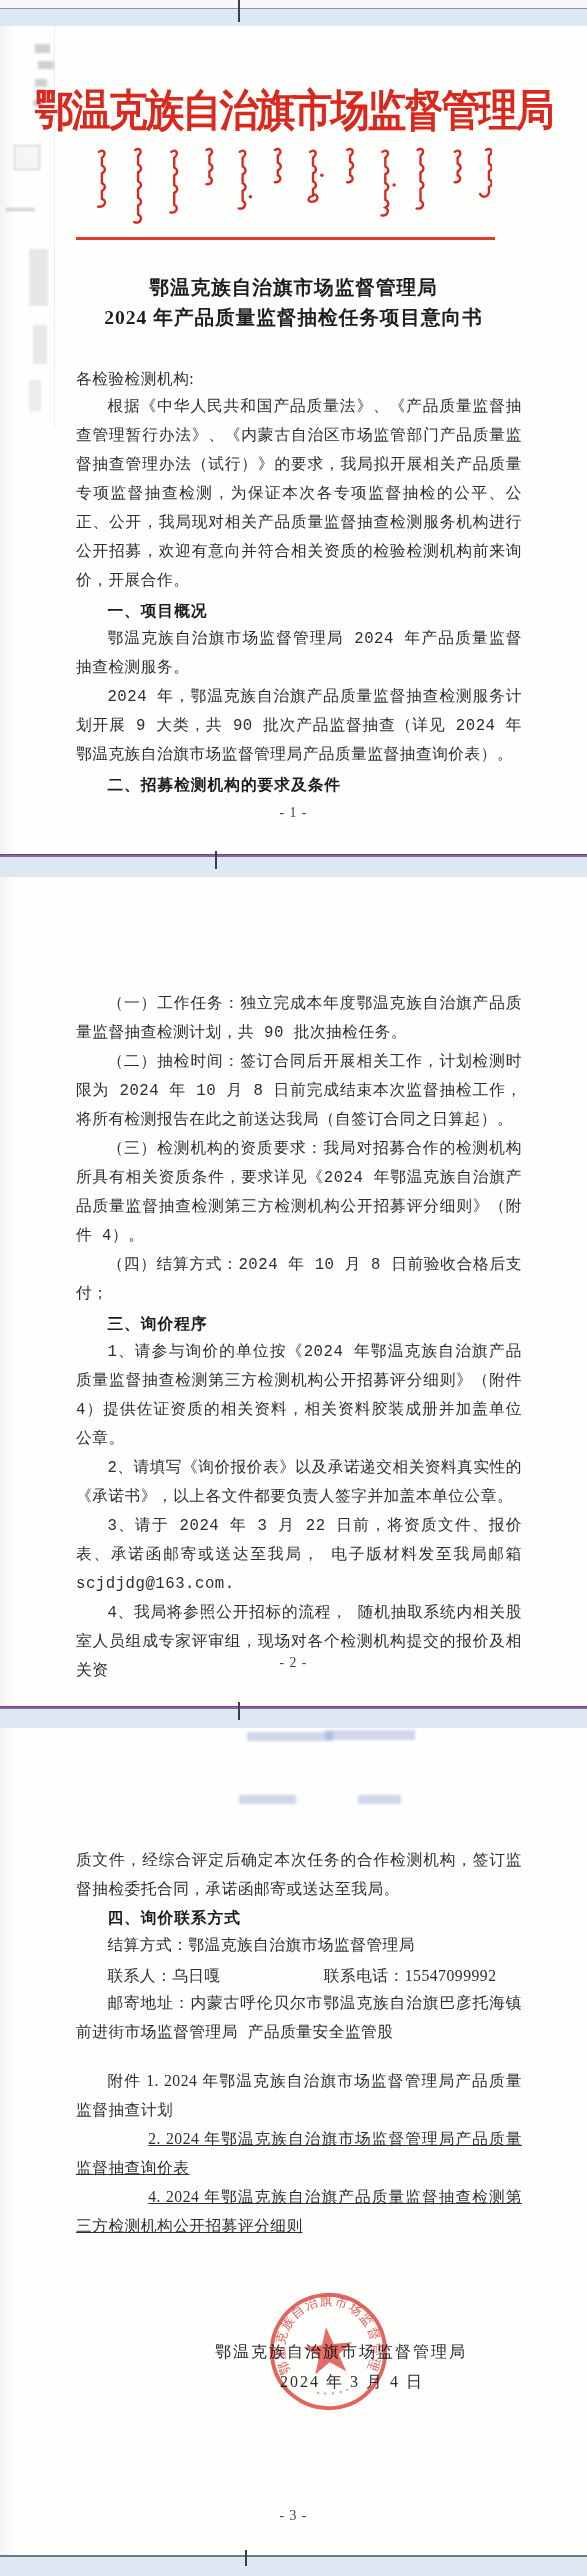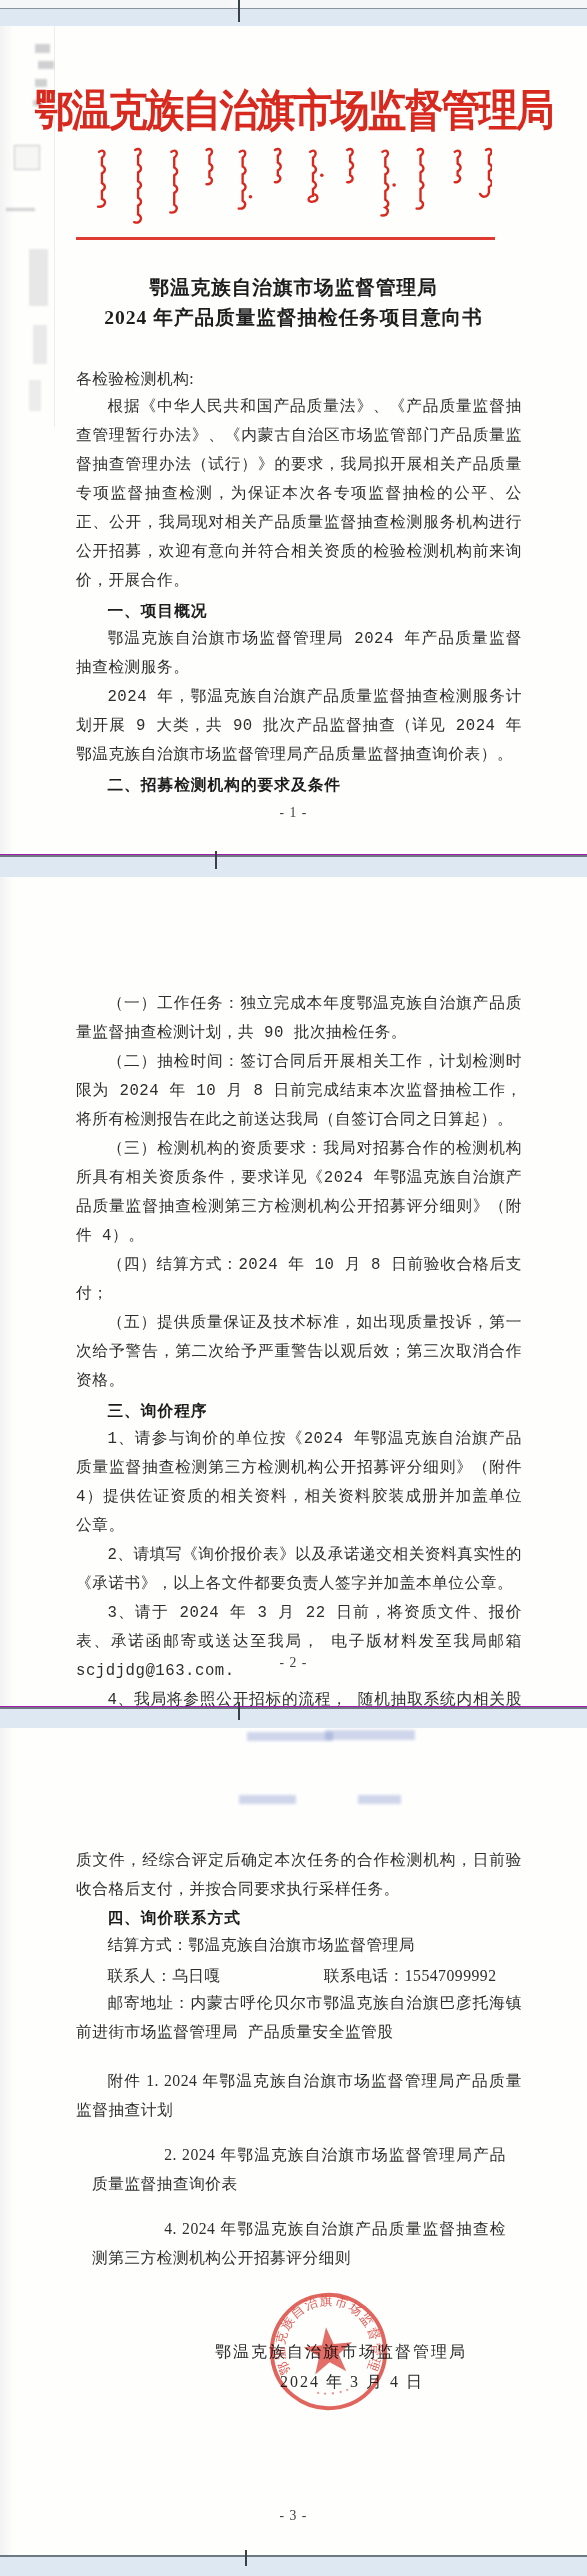--- a/index.html
+++ b/index.html
@@ -31,21 +31,21 @@
   .b1{top:338px;} .b2{top:113px;} .b3{top:117px;}
   .para{margin:0;text-indent:2em;font-family:Liberation Mono, monospace;}
   .nodent{margin:0;text-indent:0;}
   .hsans{margin:0;text-indent:2em;font-family:"Liberation Sans","DejaVu Sans",sans-serif;
          font-weight:bold;color:#1c1c1c;letter-spacing:1px;}
   .contact-row{display:flex;}
   .contact-row .cl{padding-left:2em;}
   .contact-row .cr{margin-left:auto;padding-right:25.5px;}
   .attach{margin-top:17.6px;}
   .attach .a-first{margin:0;text-indent:2em;}
-  .attach .a-rest{margin:16px;text-indent:4.6em;}
+  .attach .a-rest{margin:0;text-indent:4.6em;text-decoration:underline;}
   .footer{position:absolute;left:0;width:100%;text-align:center;font-size:13.7px;
           color:#3d3d3d;letter-spacing:1px;}
   .f1{top:779px;} .f2{top:778px;} .f3{top:780px;}
   
   .sig{position:absolute;top:609px;left:76px;right:65px;line-height:30px;
        font-size:16px;color:#2b2b2b;letter-spacing:2px;}
   .sig .s1{text-align:right;padding-right:55px;}
   .sig .s2{text-align:right;padding-right:98px;}
   
   .seal{position:absolute;left:265px;top:2288px;width:127px;height:127px;
@@ -123,21 +123,20 @@
   <div class="sep sep-mid" style="top:855px;height:22.5px;">
     <div class="tick" style="left:215px;top:-5.9px;height:17.6px;"></div>
   </div>
 
   <div class="page p2">
     <div class="body b2">
       <p class="para">（一）工作任务：独立完成本年度鄂温克族自治旗产品质量监督抽查检测计划，共 90 批次抽检任务。</p>
       <p class="para">（二）抽检时间：签订合同后开展相关工作，计划检测时限为 2024 年 10 月 8 日前完成结束本次监督抽检工作，将所有检测报告在此之前送达我局（自签订合同之日算起）。</p>
       <p class="para">（三）检测机构的资质要求：我局对招募合作的检测机构所具有相关资质条件，要求详见《2024 年鄂温克族自治旗产品质量监督抽查检测第三方检测机构公开招募评分细则》（附件 4）。</p>
       <p class="para">（四）结算方式：2024 年 10 月 8 日前验收合格后支付；</p>
-      <p class="para">（五）提供质量保证及技术标准，如出现质量投诉，第一次给予警告，第二次给予严重警告以观后效；第三次取消合作资格。</p>
       <p class="hsans">三、询价程序</p>
       <p class="para">1、请参与询价的单位按《2024 年鄂温克族自治旗产品质量监督抽查检测第三方检测机构公开招募评分细则》（附件 4）提供佐证资质的相关资料，相关资料胶装成册并加盖单位公章。</p>
       <p class="para">2、请填写《询价报价表》以及承诺递交相关资料真实性的《承诺书》，以上各文件都要负责人签字并加盖本单位公章。</p>
       <p class="para">3、请于 2024 年 3 月 22 日前，将资质文件、报价表、承诺函邮寄或送达至我局， 电子版材料发至我局邮箱 scjdjdg@163.com.</p>
       <p class="para">4、我局将参照公开招标的流程， 随机抽取系统内相关股室人员组成专家评审组，现场对各个检测机构提交的报价及相关资</p>
     </div>
     <div class="footer f2">- 2 -</div>
   </div>
 
   <div class="sep sep-mid" style="top:1707px;height:21.5px;">
@@ -145,21 +144,21 @@
   </div>
 
   <div class="page p3">
 
     <div class="smudge blue" style="left:247px;top:3.9px;width:86px;height:8.8px;"></div>
     <div class="smudge blue" style="left:325px;top:2px;width:90px;height:9.8px;"></div>
     <div class="smudge blue" style="left:239px;top:67px;width:57px;height:8.8px;"></div>
     <div class="smudge blue" style="left:358px;top:67px;width:43px;height:8.8px;"></div>
 
     <div class="body b3">
-      <p class="nodent">质文件，经综合评定后确定本次任务的合作检测机构，日前验收合格后支付，并按合同要求执行采样任务。</p>
+      <p class="nodent">质文件，经综合评定后确定本次任务的合作检测机构，签订监督抽检委托合同，承诺函邮寄或送达至我局。</p>
       <p class="hsans">四、询价联系方式</p>
       <p class="para">结算方式：鄂温克族自治旗市场监督管理局</p>
       <div class="contact-row">
         <span class="cl">联系人：乌日嘎</span>
         <span class="cr">联系电话：15547099992</span>
       </div>
       <p class="para">邮寄地址：内蒙古呼伦贝尔市鄂温克族自治旗巴彦托海镇前进街市场监督管理局 产品质量安全监管股</p>
 
       <div class="attach">
         <p class="a-first">附件 1. 2024 年鄂温克族自治旗市场监督管理局产品质量监督抽查计划</p>

